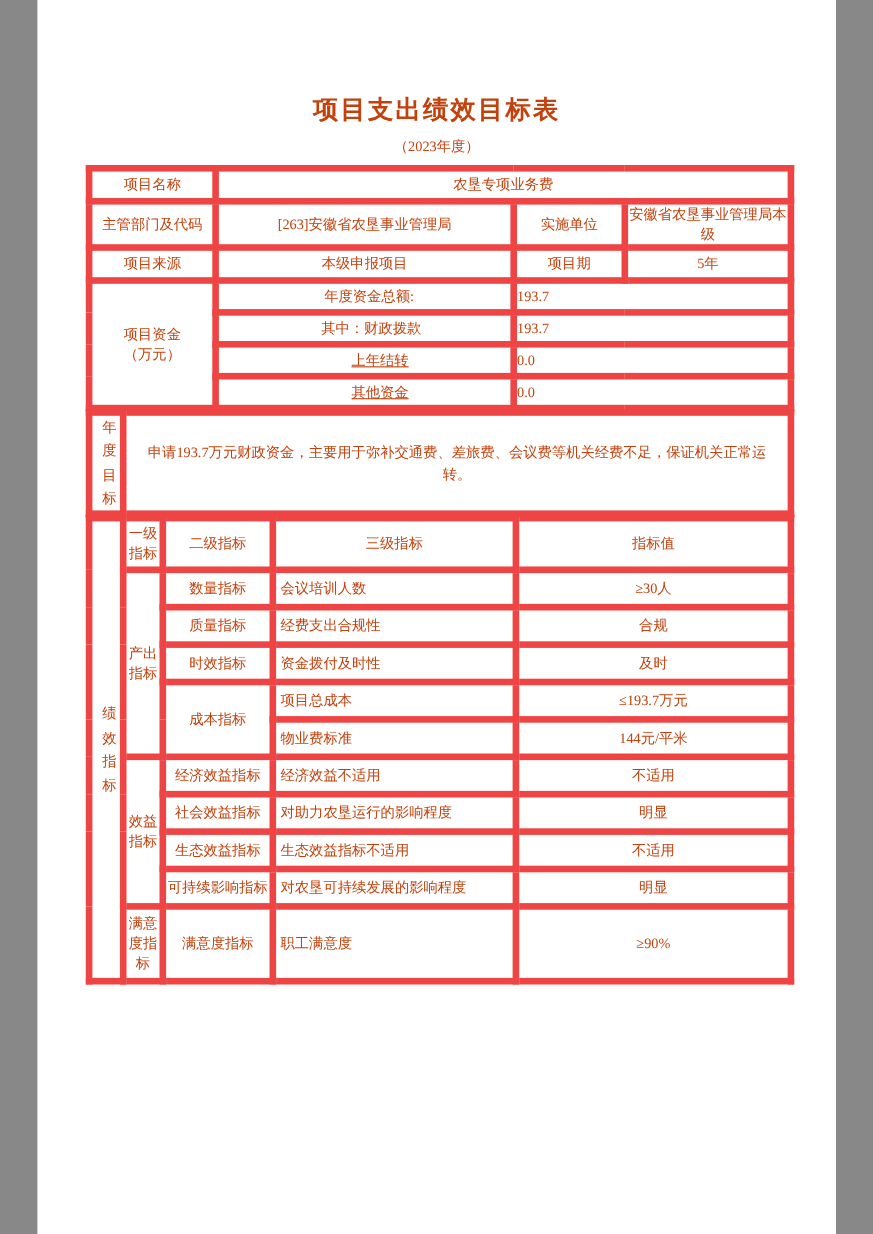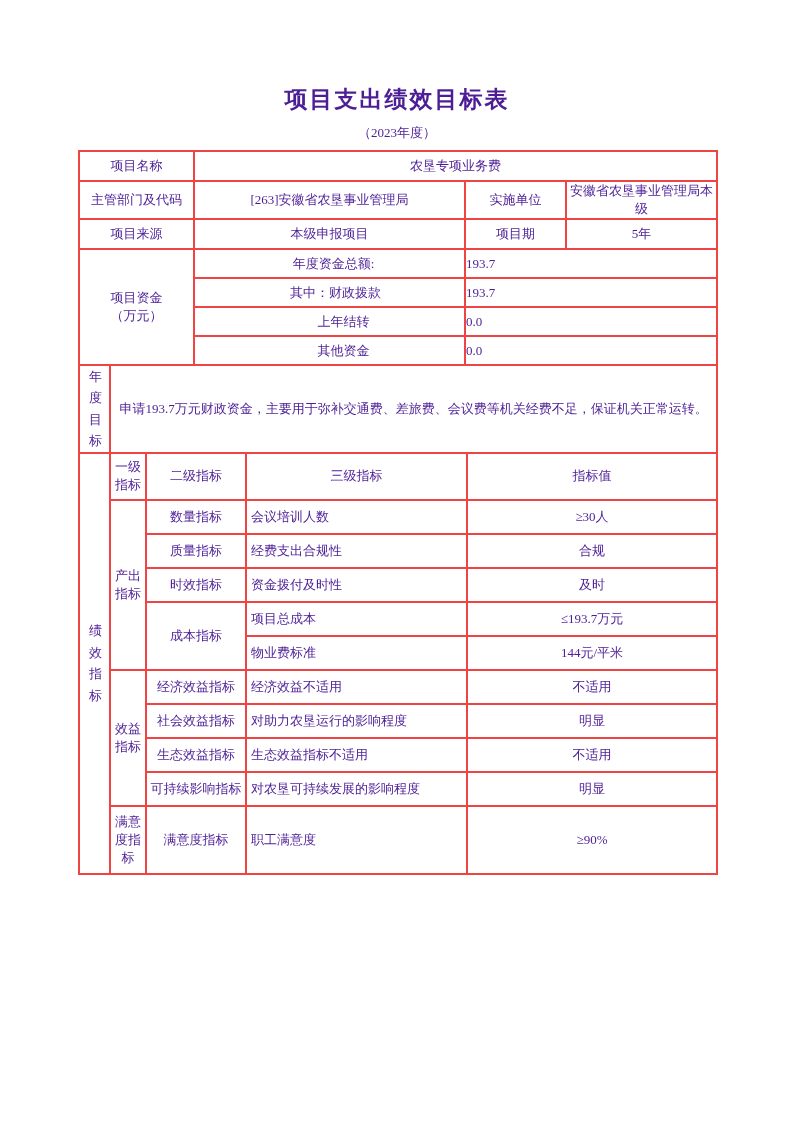--- a/index.html
+++ b/index.html
@@ -1,24 +1,24 @@
 <!DOCTYPE html>
 <html><head>
 <meta charset="utf-8">
 <style>
   * { margin: 0; padding: 0; box-sizing: border-box; }
   html, body { background: #888; }
   .page {
     position: relative;
-    width: 794px;
+    width: 726px;
     height: 1122px;
     margin: 0 auto;
     background: #ffffff;
     font-family: "Liberation Serif", serif;
-    color: #4c1d95;
+    color: #c2410c;
   }
   .doc-title {
     padding-top: 84px;
     text-align: center;
     font-family: "Liberation Sans", sans-serif;
     font-size: 23px;
     font-weight: bold;
     letter-spacing: 2px;
   }
   .doc-subtitle {
@@ -31,33 +31,33 @@
     margin: 8px auto 0;
   }
   table {
     width: 638px;
     border-collapse: collapse;
     table-layout: fixed;
     font-size: 13px;
   }
   table + table { margin-top: -2px; }
   td, th {
-    border: 2px solid #ef4444;
+    border: 6px solid #ef4444;
     font-weight: normal;
     vertical-align: middle;
     text-align: center;
     padding: 0;
     overflow: hidden;
     word-break: break-all;
   }
   .left   { text-align: center; }
   .right  { text-align: left; padding-right: 3px; }
   .ind0   { padding-left: 8px; }
   .ind1   { padding-left: 12px; }
-  .ind2   { padding-left: 28px; }
+  .ind2   { padding-left: 28px; text-decoration: underline; }
   .goal-text { padding: 4px 8px; text-align: center; line-height: 1.55; }
   .side-cell { padding: 0 9px; line-height: 1.65; }
   .lv3 { text-align: left; padding-left: 4px; }
   .r-info  { height: 30px; }
   .r-fund  { height: 29px; }
   .r-goal  { height: 85px; }
   .r-ihead { height: 47px; }
   .r-ind   { height: 34px; }
   .r-last  { height: 68px; }
 </style>

